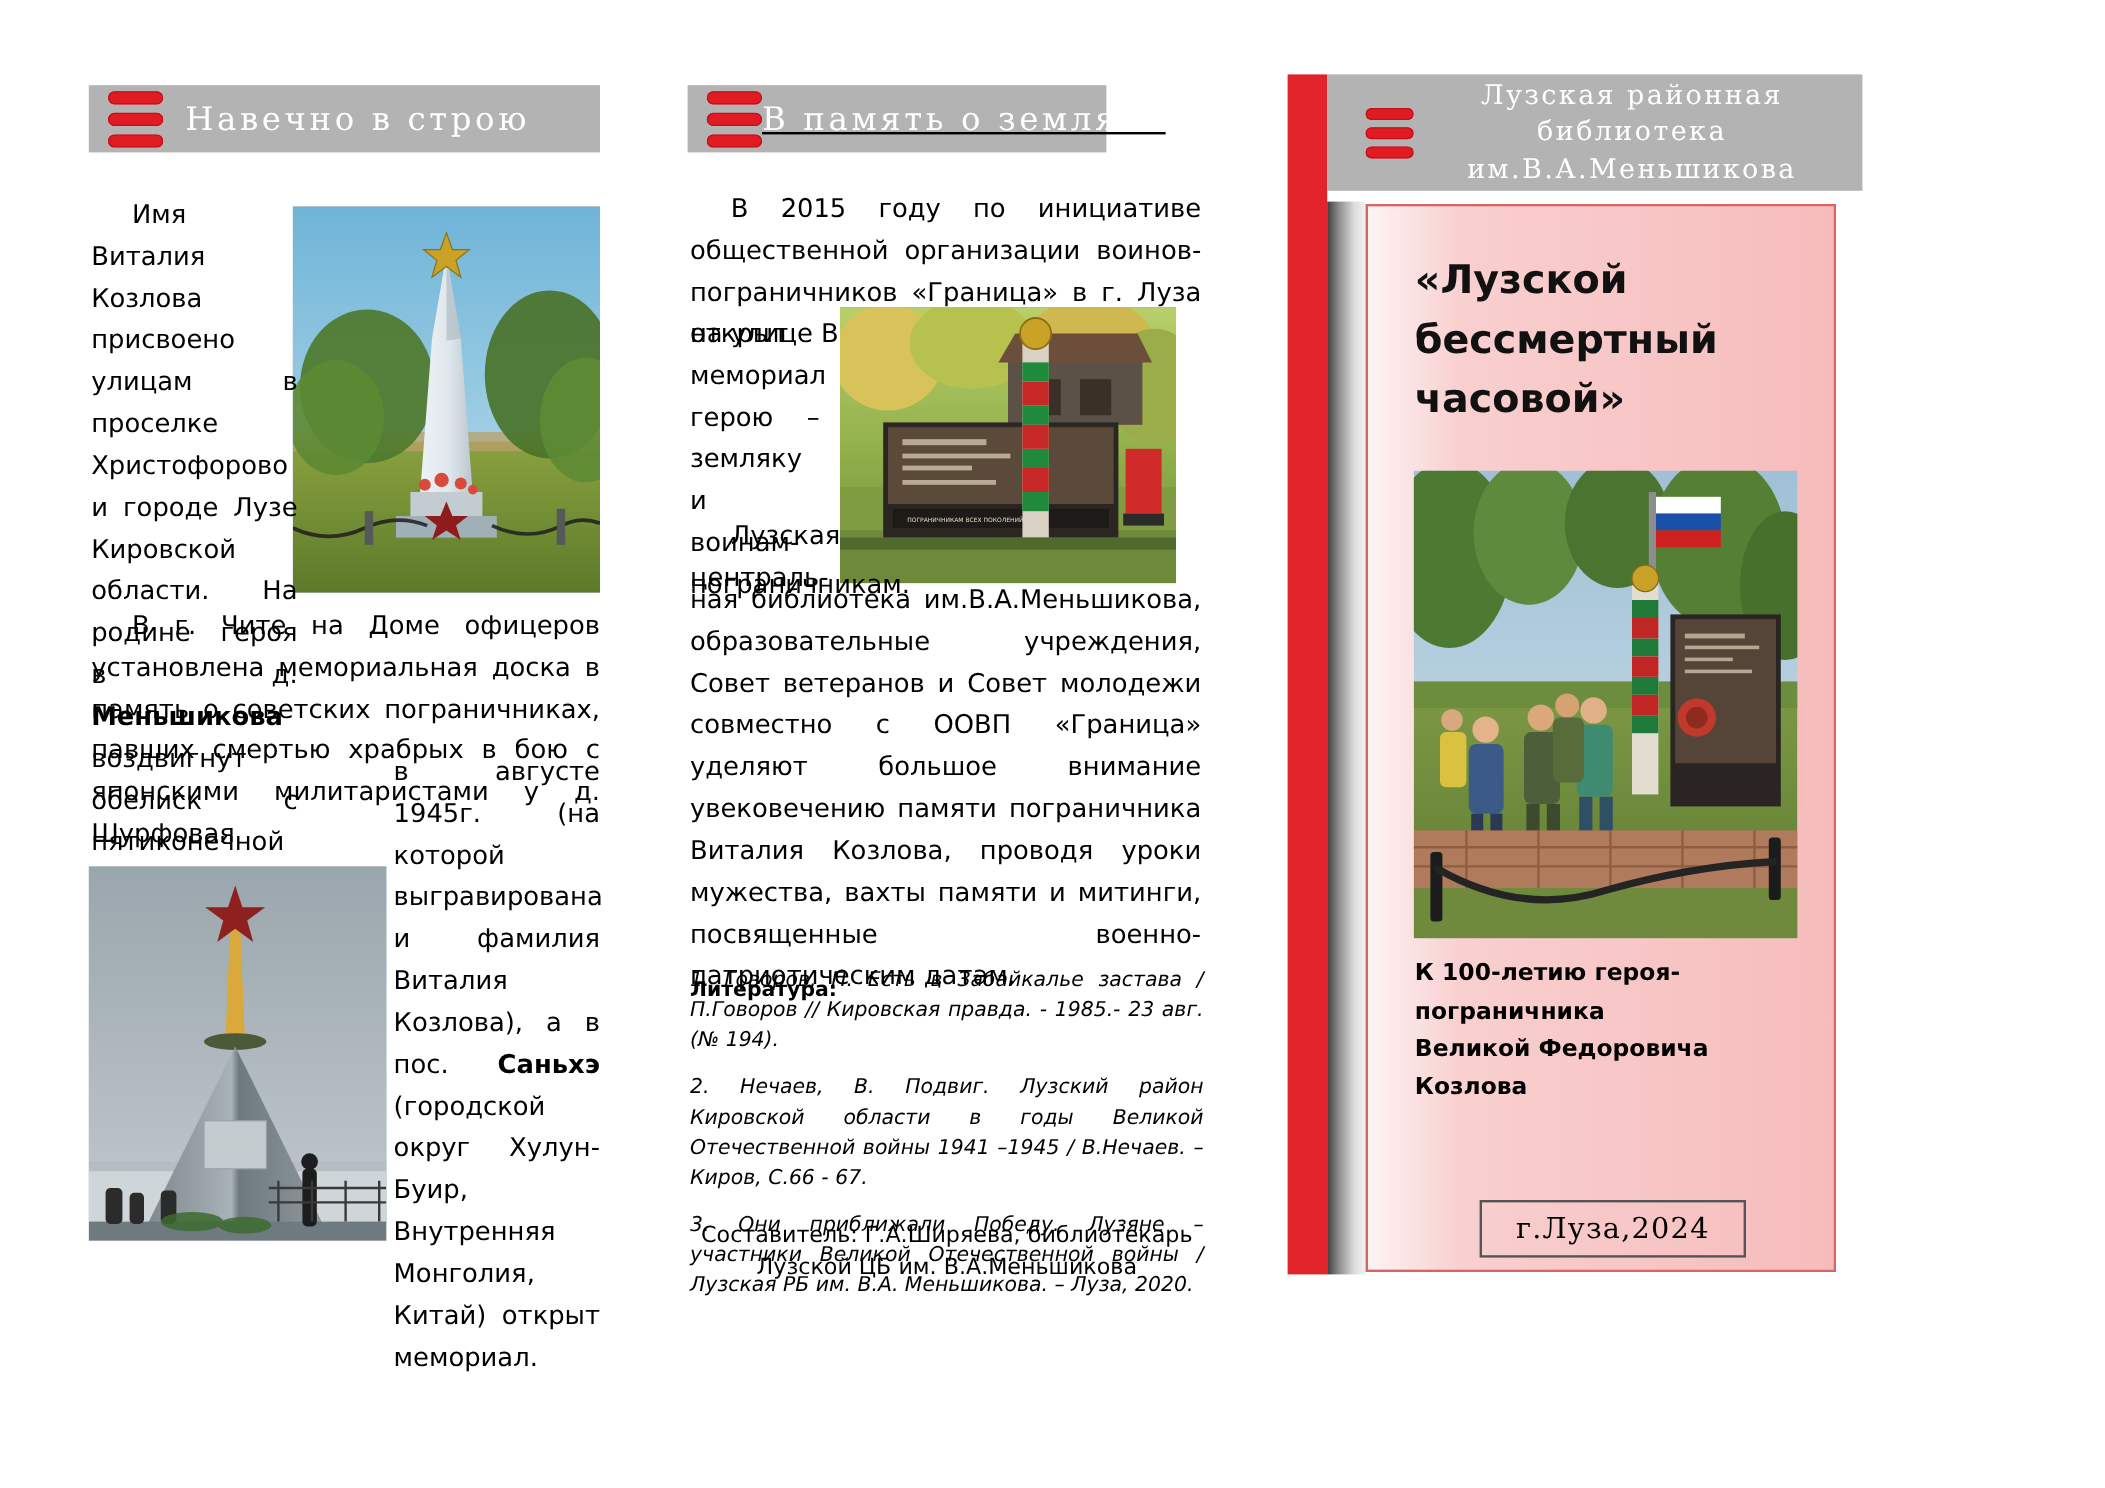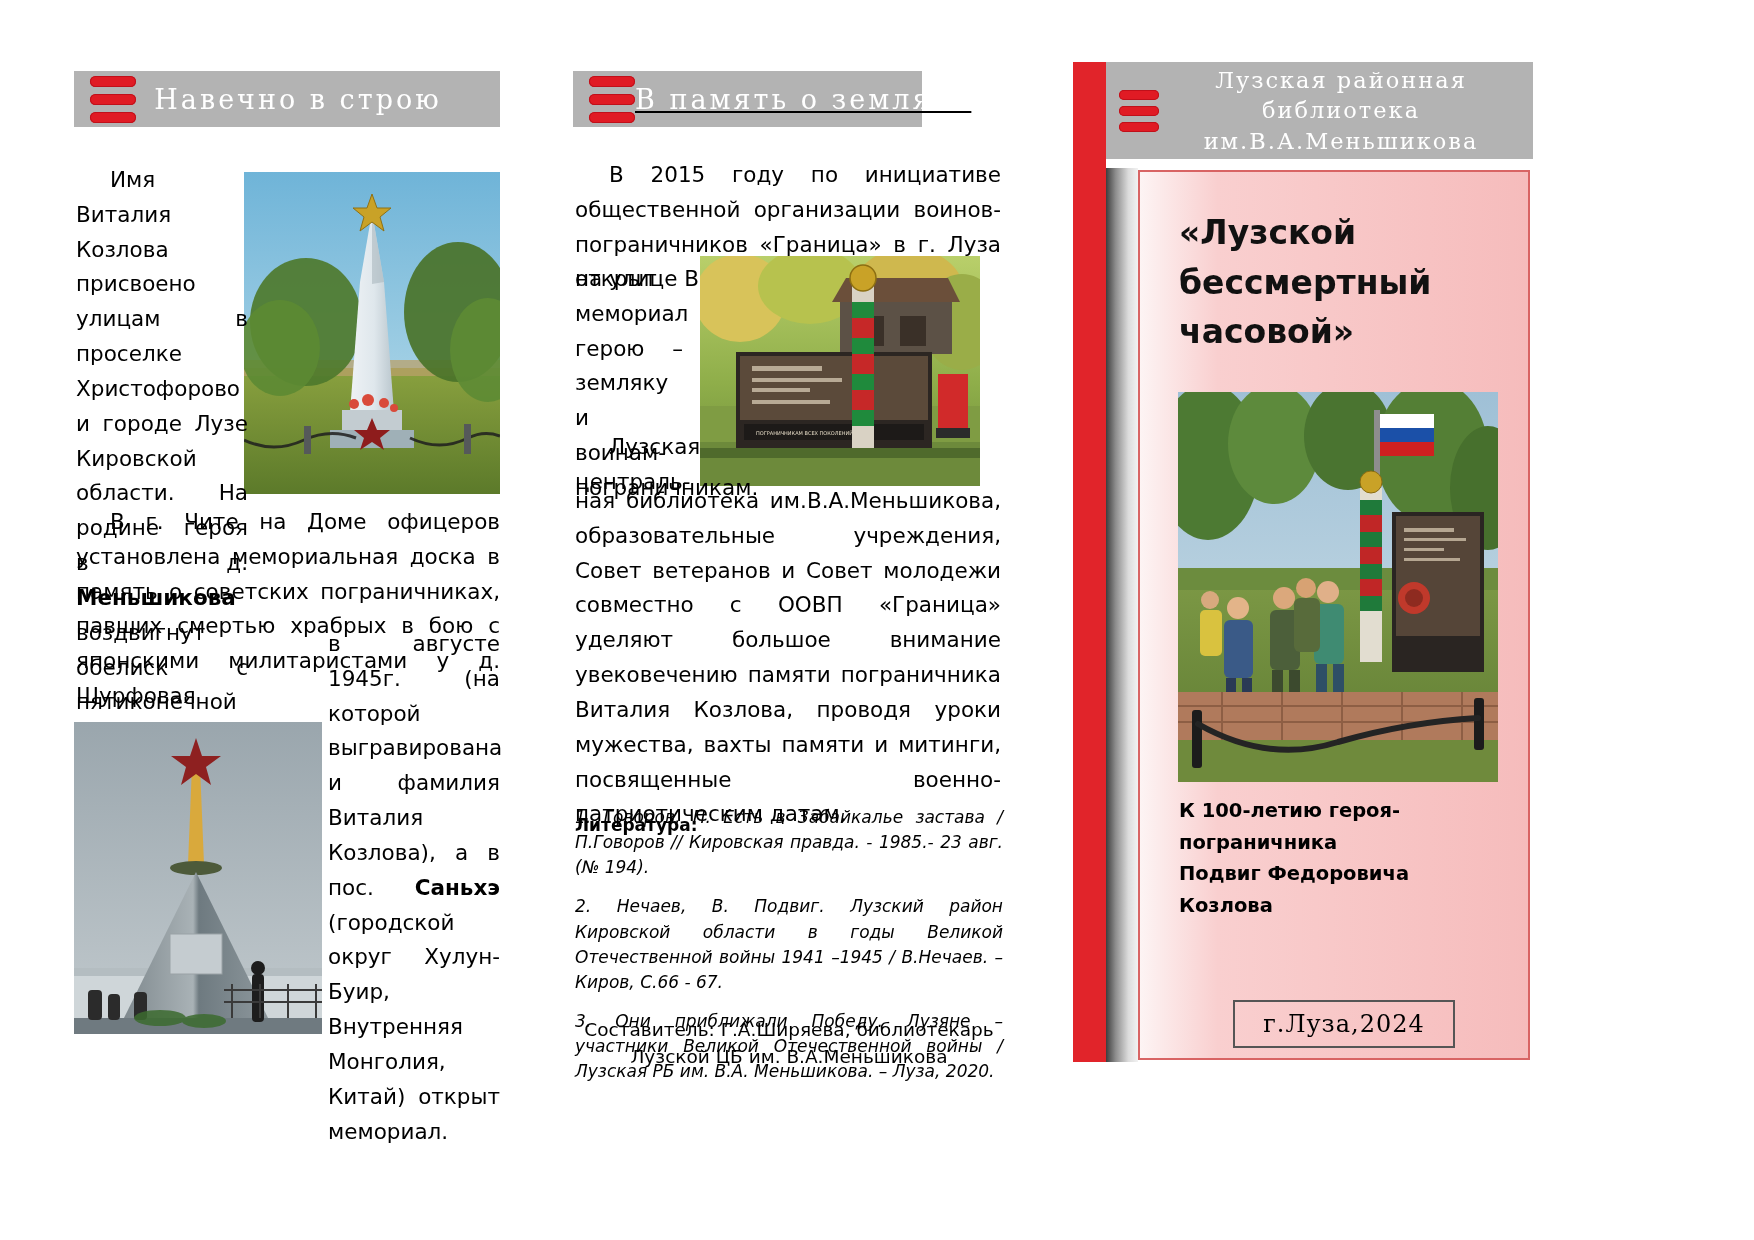--- a/index.html
+++ b/index.html
@@ -120,21 +120,21 @@
     position: absolute; left: 0; top: 0; width: 33px; height: 1000px;
     background: #e1242a;
   }
   #cover-spine {
     position: absolute; left: 33px; top: 106px; width: 32px; height: 894px;
     background: linear-gradient(to right, #3d3d3d 0%, #8d8d8d 30%, #dcdcdc 70%, #f2f2f2 100%);
   }
   #cover-head {
     position: absolute; left: 33px; top: 0; width: 427px; height: 97px;
     background: #b3b3b3;
-    display: flex; align-items: center;
+    display: flex; align-items: center; padding-left: 19px;
   }
   #cover-head .hamburger { margin-left: 13px; gap: 6px; }
   #cover-head .hamburger span { width: 40px; height: 10px; }
   #cover-head .section-title {
     font-size: 22.5px; letter-spacing: 2px; line-height: 1.35;
     padding-right: 10px; white-space: normal;
   }
   #cover-card {
     position: absolute; left: 65px; top: 108px; width: 392px; height: 890px;
     background: linear-gradient(to right, #fdf4f4 0%, #f9cfcf 20%, #f6bcbc 100%);
@@ -492,20 +492,20 @@
       </g>
       <g stroke="#242424" stroke-width="6" fill="none" stroke-linecap="round">
         <path d="M20 332 Q90 372 160 350 Q230 330 300 326"></path>
       </g>
     </svg>
   </div>
 
   <div id="cover-caption">
     <div>К 100-летию героя-</div>
     <div>пограничника</div>
-    <div>Подвиг Федоровича</div>
+    <div>Великой Федоровича</div>
     <div>Козлова</div>
   </div>
 
   <div id="cover-yearbox">
     <span>г.Луза,2024</span>
   </div>
 </div>
 
 </body></html>

